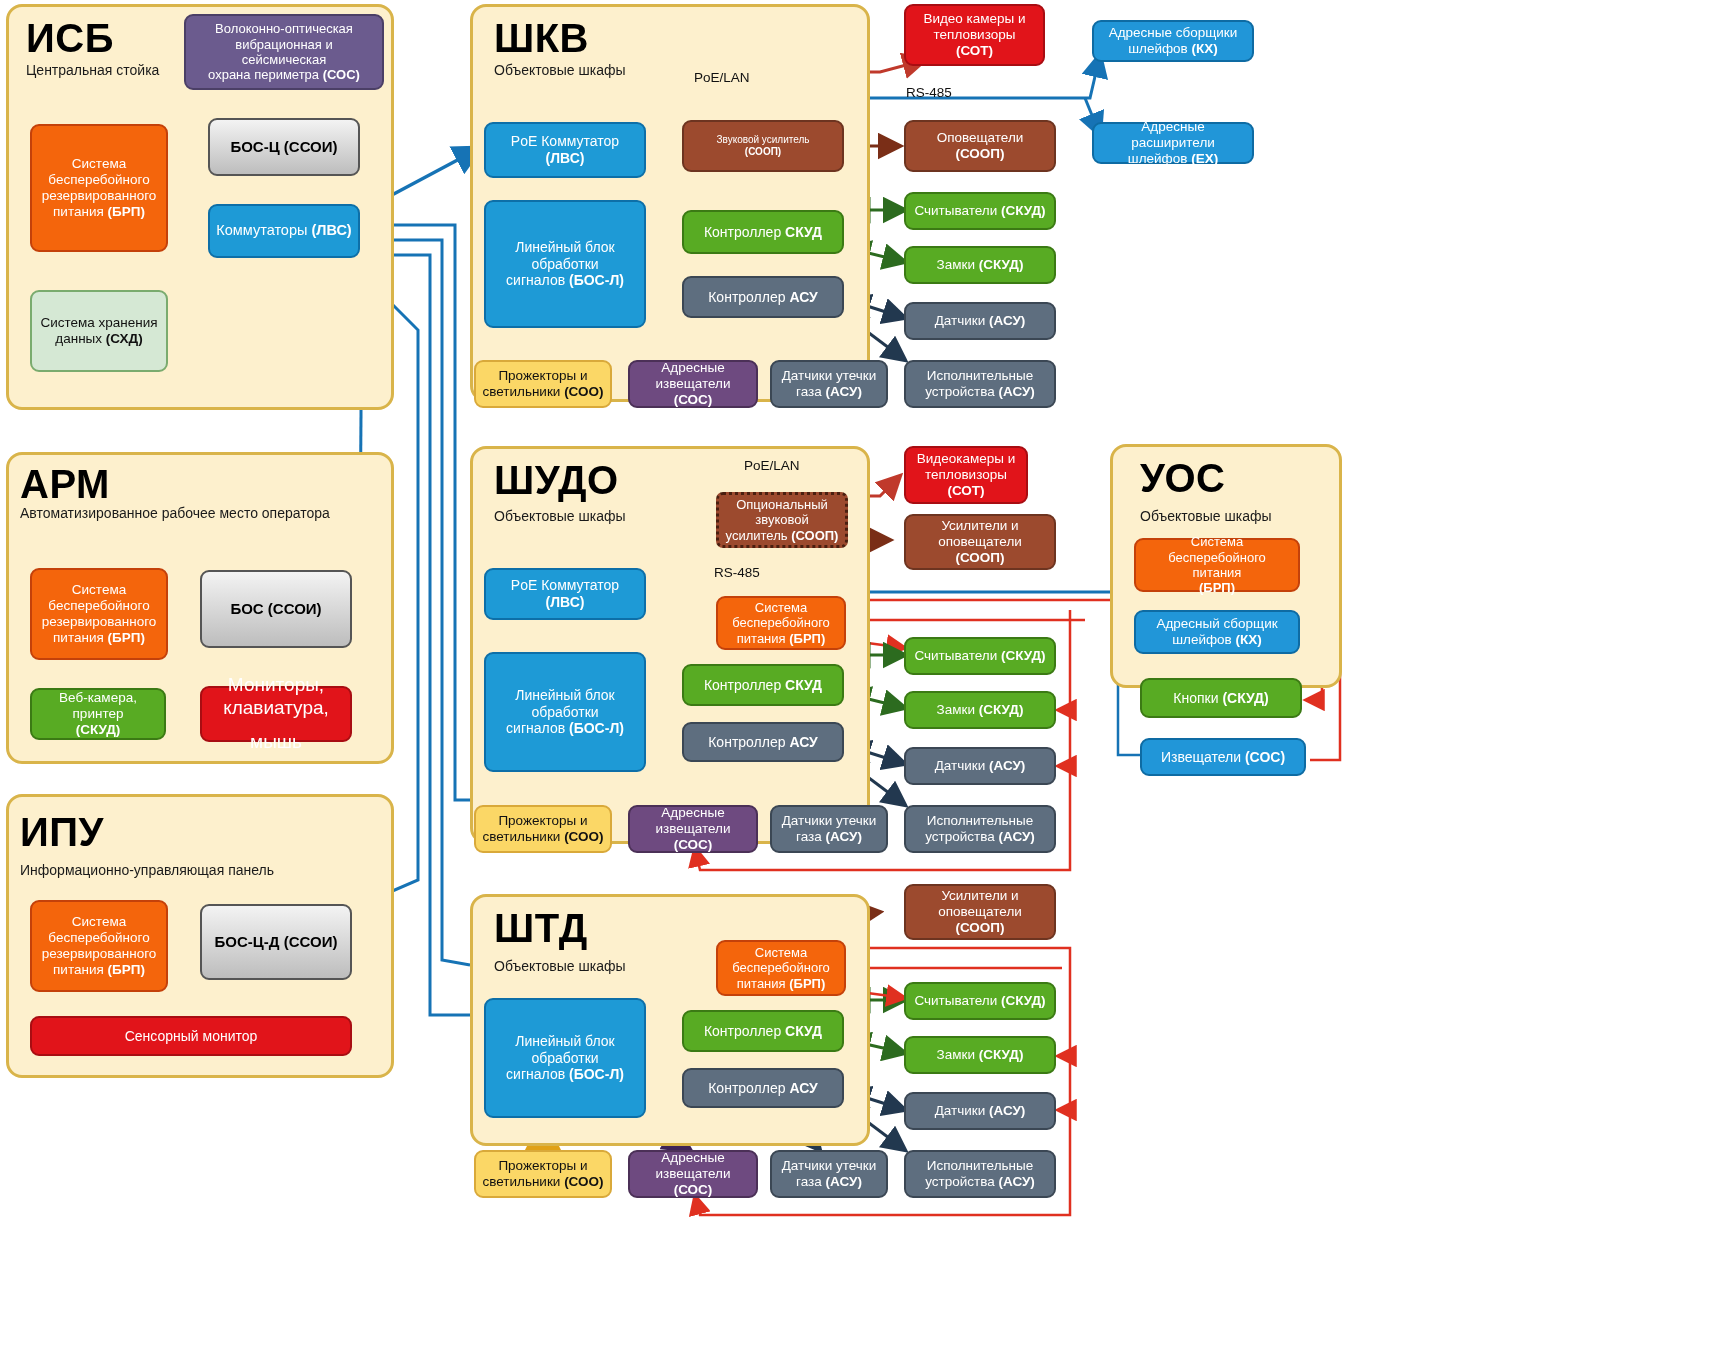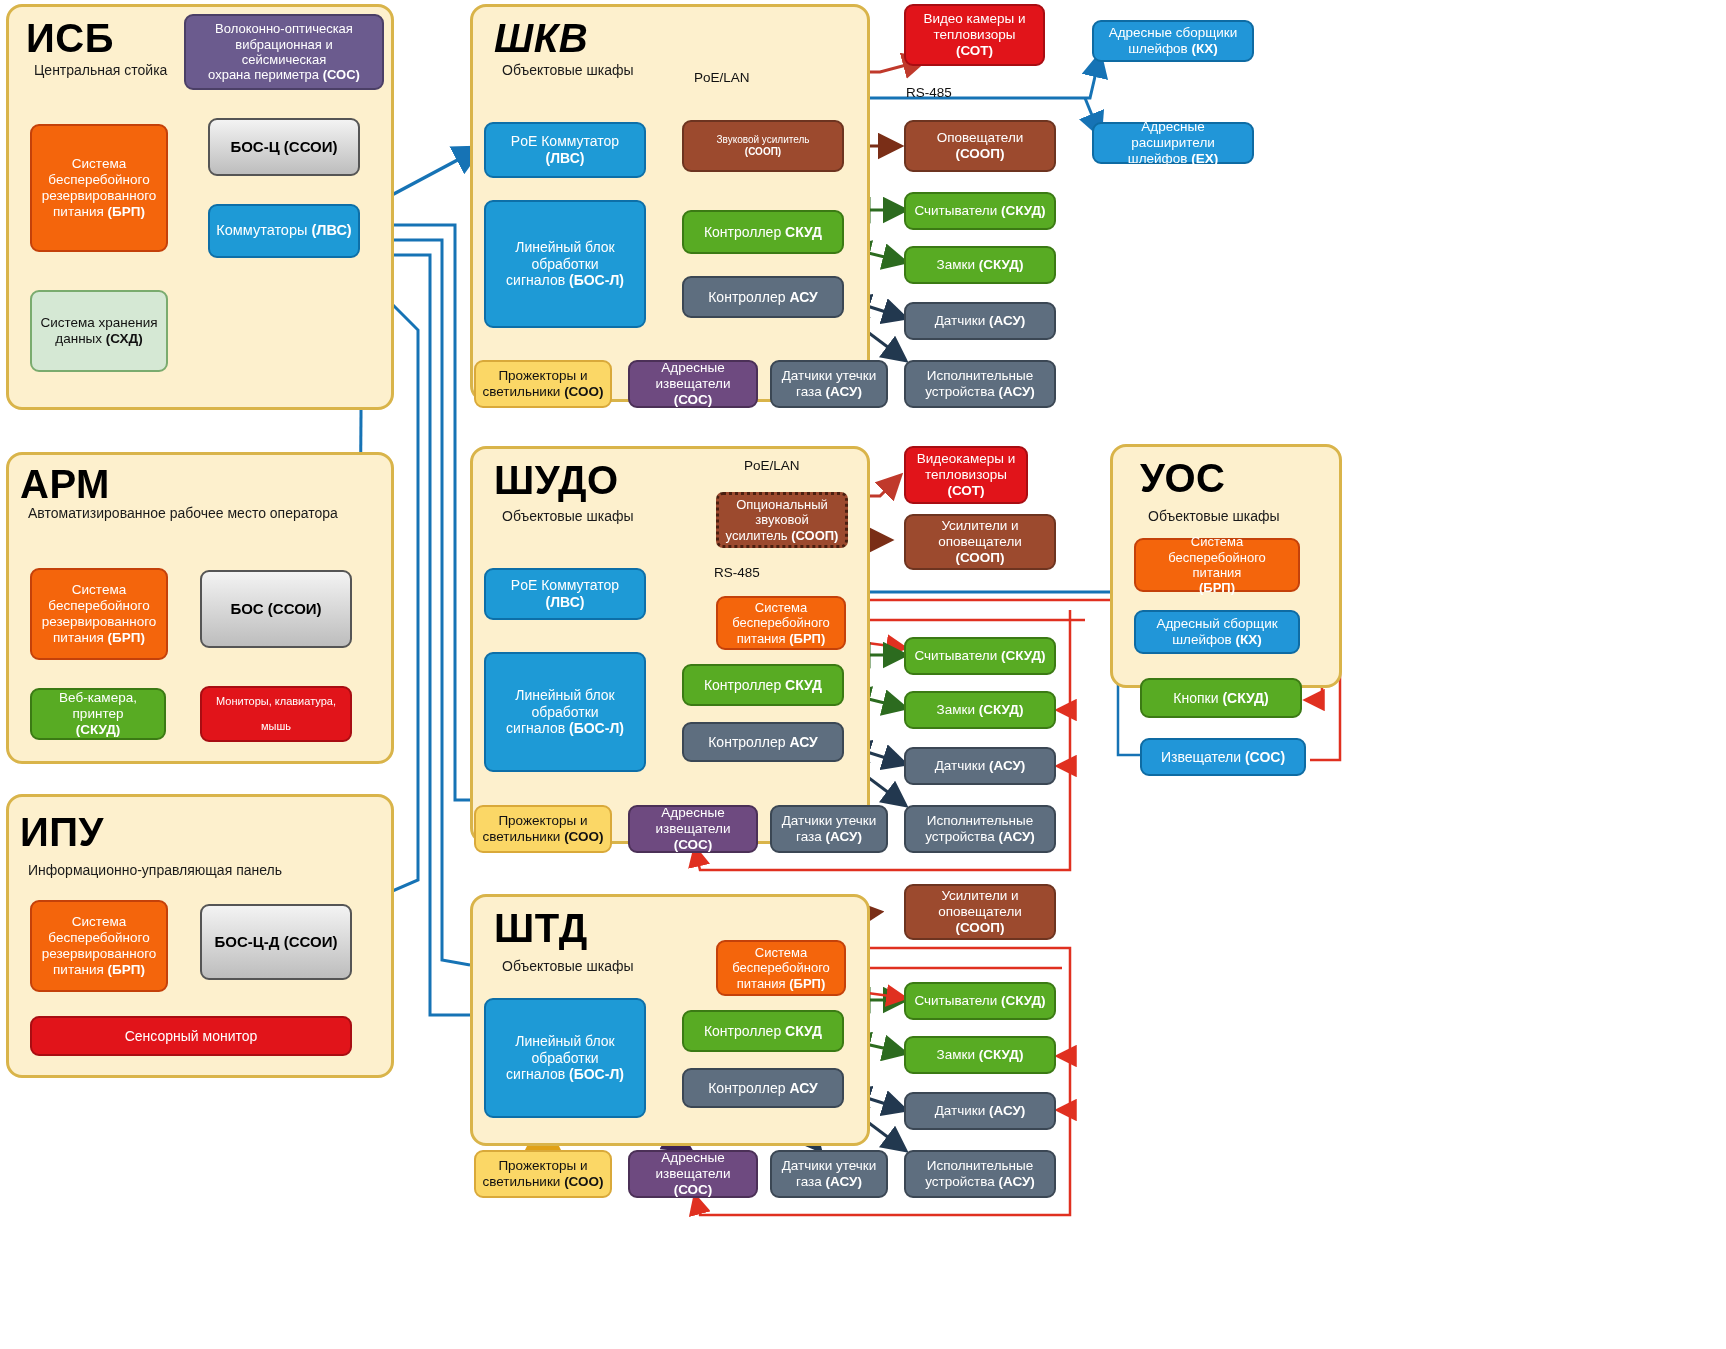--- a/index.html
+++ b/index.html
@@ -2,21 +2,21 @@
 <html><head>
 <meta charset="utf-8">
 <style>
   html,body{margin:0;padding:0;background:#ffffff;}
   body{font-family:"Liberation Sans","DejaVu Sans",sans-serif;}
   #stage{position:relative;width:1726px;height:1349px;overflow:hidden;background:#fff;}
   svg.wires{position:absolute;left:0;top:0;width:1726px;height:1349px;pointer-events:none;}
 
   .panel{position:absolute;background:#fdf0cd;border:3px solid #d9b44a;border-radius:16px;box-sizing:border-box;}
   .panel-title{position:absolute;font-weight:bold;color:#000;letter-spacing:0.5px;}
-  .panel-sub{position:absolute;color:#1a1a1a;margin-left:8px;}
+  .panel-sub{position:absolute;color:#1a1a1a;}
 
   .node{position:absolute;box-sizing:border-box;border-radius:9px;display:flex;align-items:center;
         justify-content:center;text-align:center;line-height:1.18;padding:4px 6px;
         font-size:14.5px;color:#fff;border-width:2px;border-style:solid;}
   .node b{font-weight:bold;}
 
   .n-blue{background:#1e9ad6;border-color:#0d6fa8;color:#fff;}
   .n-blue2{background:#2196d8;border-color:#0e6ba3;color:#fff;}
   .n-orange{background:#f4650c;border-color:#c4410a;color:#fff;}
   .n-red{background:#e1141a;border-color:#a80d12;color:#fff;}
@@ -197,21 +197,21 @@
 
   <div class="panel" style="left:6px;top:452px;width:388px;height:312px;"></div>
   <div class="panel-title" style="left:20px;top:462px;font-size:40px;">АРМ</div>
   <div class="panel-sub" style="left:20px;top:505px;font-size:14px;">Автоматизированное рабочее место оператора</div>
 
   <div class="panel" style="left:6px;top:794px;width:388px;height:284px;"></div>
   <div class="panel-title" style="left:20px;top:810px;font-size:40px;">ИПУ</div>
   <div class="panel-sub" style="left:20px;top:862px;font-size:14px;">Информационно-управляющая панель</div>
 
   <div class="panel" style="left:470px;top:4px;width:400px;height:398px;"></div>
-  <div class="panel-title" style="left:494px;top:16px;font-size:40px;font-style:italic;">ШКВ</div>
+  <div class="panel-title" style="left:494px;top:16px;font-size:40px;">ШКВ</div>
   <div class="panel-sub" style="left:494px;top:62px;font-size:14px;">Объектовые шкафы</div>
 
   <div class="panel" style="left:470px;top:446px;width:400px;height:398px;"></div>
   <div class="panel-title" style="left:494px;top:458px;font-size:40px;">ШУДО</div>
   <div class="panel-sub" style="left:494px;top:508px;font-size:14px;">Объектовые шкафы</div>
 
   <div class="panel" style="left:470px;top:894px;width:400px;height:252px;"></div>
   <div class="panel-title" style="left:494px;top:906px;font-size:40px;">ШТД</div>
   <div class="panel-sub" style="left:494px;top:958px;font-size:14px;">Объектовые шкафы</div>
 
@@ -252,21 +252,21 @@
     <span>резервированного</span>
     <span>питания <b>(БРП)</b></span>
   </div>
   <div class="node n-grey" style="left:200px;top:570px;width:152px;height:78px;font-weight:bold;font-size:15px;">
     <span>БОС <b>(ССОИ)</b></span>
   </div>
   <div class="node n-green" style="left:30px;top:688px;width:136px;height:52px;flex-direction:column;font-size:13.5px;">
     <span>Веб-камера, принтер</span>
     <span><b>(СКУД)</b></span>
   </div>
-  <div class="node n-red" style="left:200px;top:686px;width:152px;height:56px;flex-direction:column;font-size:11px;gap:12px;">
+  <div class="node n-red" style="left:200px;top:686px;width:152px;height:56px;flex-direction:column;font-size:19px;gap:12px;">
     <span>Мониторы, клавиатура,</span>
     <span>мышь</span>
   </div>
 
   <div class="node n-orange" style="left:30px;top:900px;width:138px;height:92px;flex-direction:column;font-size:13.5px;">
     <span>Система</span>
     <span>бесперебойного</span>
     <span>резервированного</span>
     <span>питания <b>(БРП)</b></span>
   </div>

